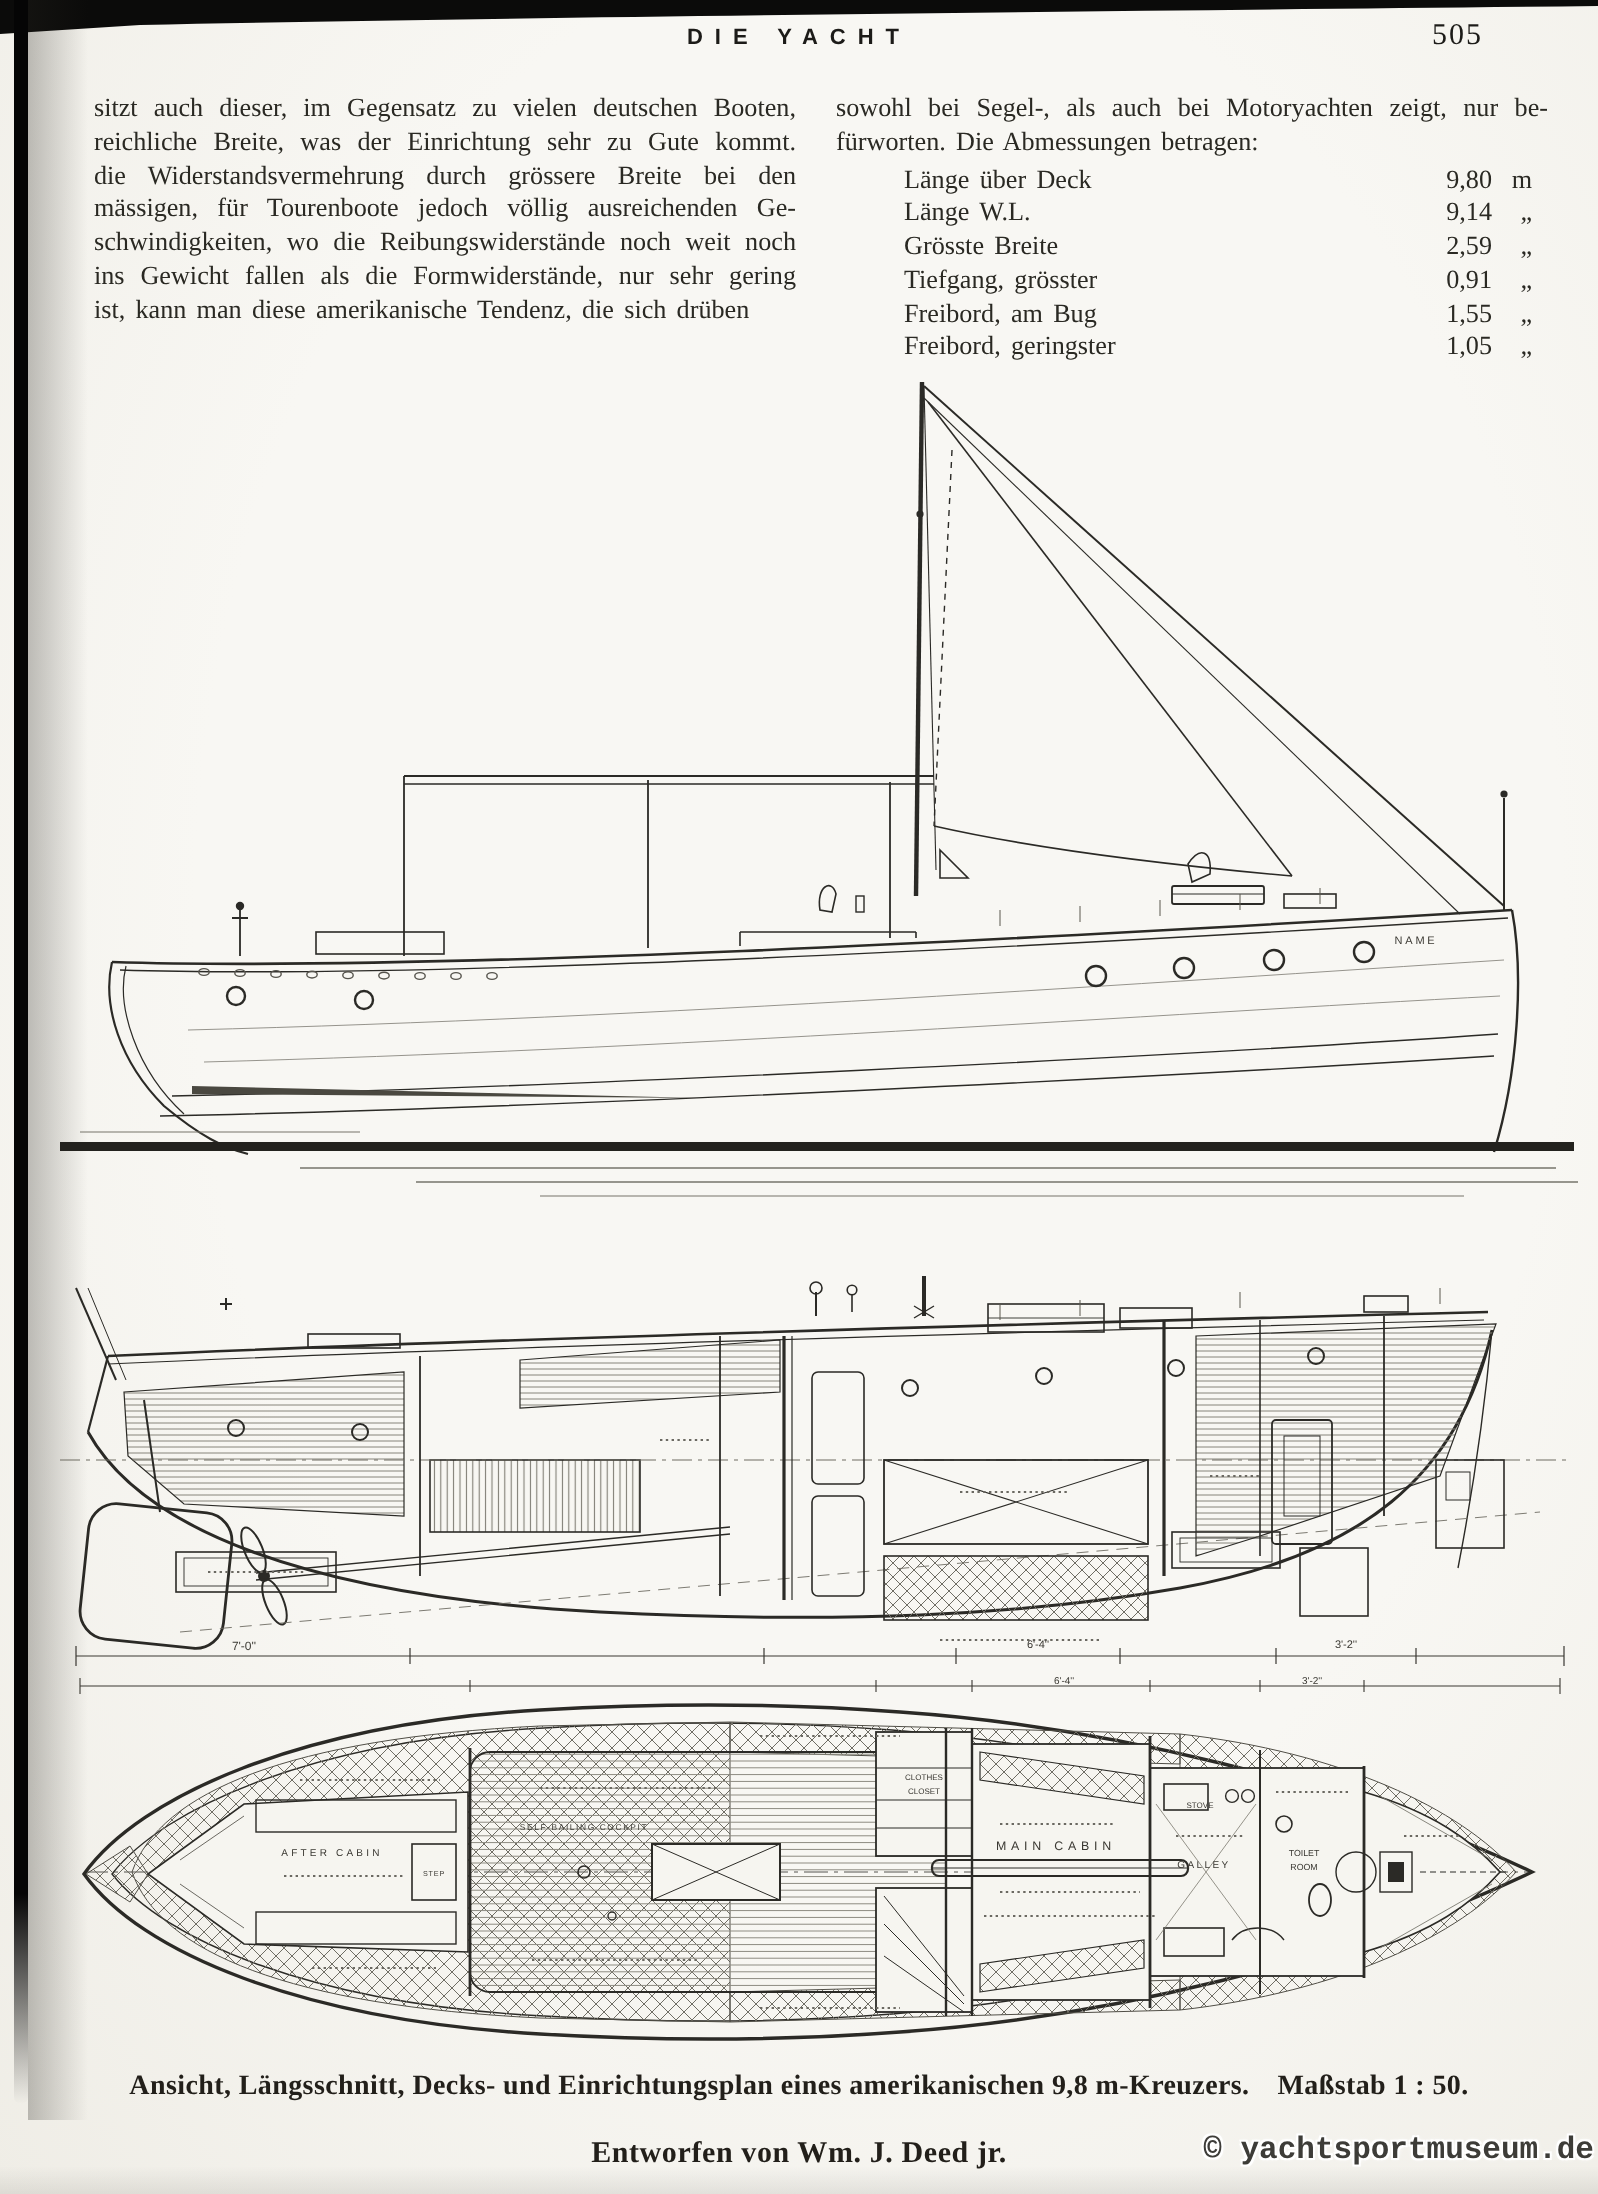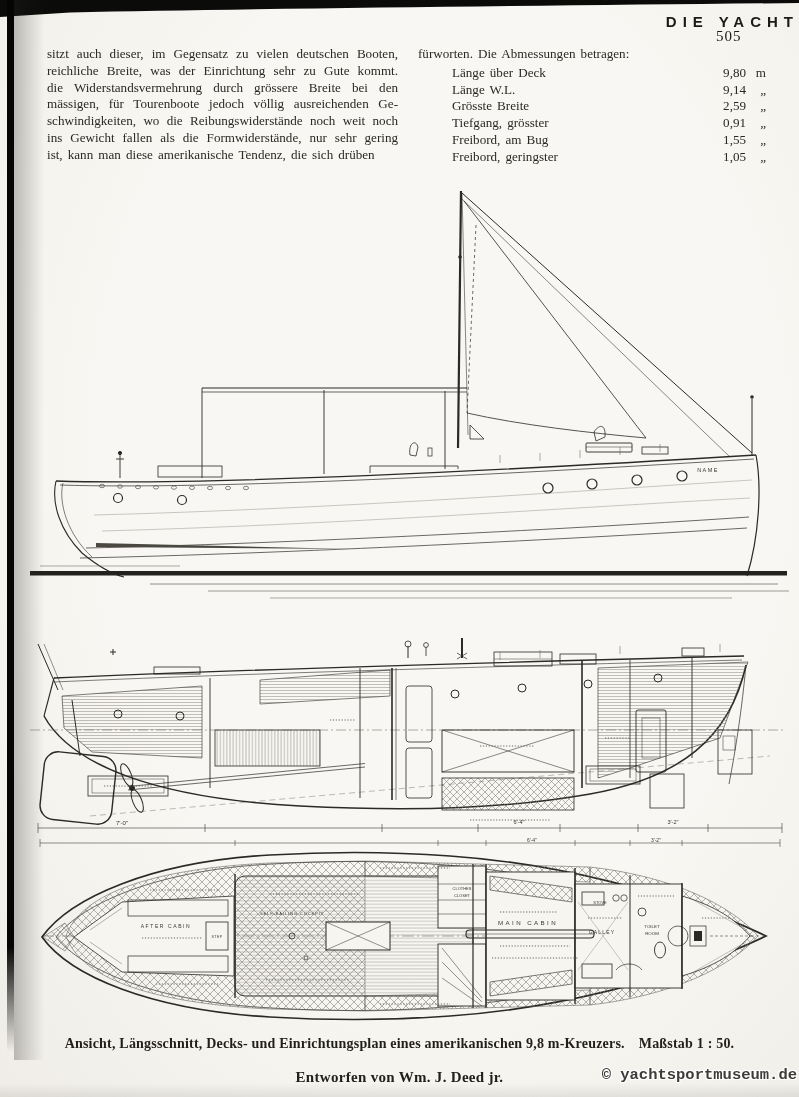--- a/index.html
+++ b/index.html
@@ -8,24 +8,24 @@
     font-family:"Liberation Serif", serif;color:#26251f;}
   
   .edge-top{position:absolute;left:0;top:0;width:799px;height:18px;pointer-events:none;}
   .edge-left-bar{position:absolute;left:7px;top:0;width:7px;height:1052px;
     background:linear-gradient(to bottom,#050505 90%,rgba(5,5,5,0));border-radius:0 0 4px 4px;}
   .edge-left-shadow{position:absolute;left:14px;top:0;width:30px;height:1060px;
     background:linear-gradient(to right,rgba(40,38,32,.28),rgba(40,38,32,0));}
   .edge-bottom{position:absolute;left:0;bottom:0;width:799px;height:14px;
     background:linear-gradient(to top,rgba(60,58,50,.10),rgba(60,58,50,0));}
   
-  .masthead{position:absolute;left:0;top:13px;width:799px;text-align:right;
-    font-family:"Liberation Sans",sans-serif;font-weight:bold;font-size:15px;
+  .masthead{position:absolute;left:0;top:13px;width:799px;text-align:center;
+    font-family:"Liberation Sans",sans-serif;font-weight:bold;font-size:11px;
     letter-spacing:6px;color:#1c1b18;}
-  .pageno{position:absolute;left:716px;top:28px;font-size:15px;letter-spacing:1px;color:#1c1b18;}
+  .pageno{position:absolute;left:716px;top:10px;font-size:15px;letter-spacing:1px;color:#1c1b18;}
   
   .col{position:absolute;font-size:13.1px;line-height:16.75px;word-spacing:.14em;color:#2a2923;}
   .col-left{left:33px;top:46px;width:365px;}
   .col-right{left:404px;top:46px;width:370px;}
   .tline{text-align:justify;text-align-last:justify;white-space:nowrap;overflow:hidden;margin-left:14px;}
   .tline.last{text-align-last:left;}
   .dimtable{margin-top:2px;width:314px;margin-left:48px;}
   .dimrow{display:grid;grid-template-columns:1fr 42px 20px;height:16.8px;}
   .dimrow .dval{text-align:right;}
   .dimrow .dunit{text-align:right;}
@@ -64,20 +64,21 @@
     <div class="tline">sitzt auch dieser, im Gegensatz zu vielen deutschen Booten,</div>
     <div class="tline">reichliche Breite, was der Einrichtung sehr zu Gute kommt.</div>
     <div class="tline">die Widerstandsvermehrung durch grössere Breite bei den</div>
     <div class="tline">mässigen, für Tourenboote jedoch völlig ausreichenden Ge-</div>
     <div class="tline">schwindigkeiten, wo die Reibungswiderstände noch weit noch</div>
     <div class="tline">ins Gewicht fallen als die Formwiderstände, nur sehr gering</div>
     <div class="tline last">ist, kann man diese amerikanische Tendenz, die sich drüben</div>
   </div>
 
   <div class="col col-right">
+    <div class="tline">sowohl bei Segel-, als auch bei Motoryachten zeigt, nur be-</div>
     <div class="tline last">fürworten.  Die Abmessungen betragen:</div>
     <div class="dimtable">
       <div class="dimrow">
         <span class="dlabel">Länge über Deck</span>
         <span class="dval">9,80</span>
         <span class="dunit">m</span>
       </div>
       <div class="dimrow">
         <span class="dlabel">Länge W.L.</span>
         <span class="dval">9,14</span>

